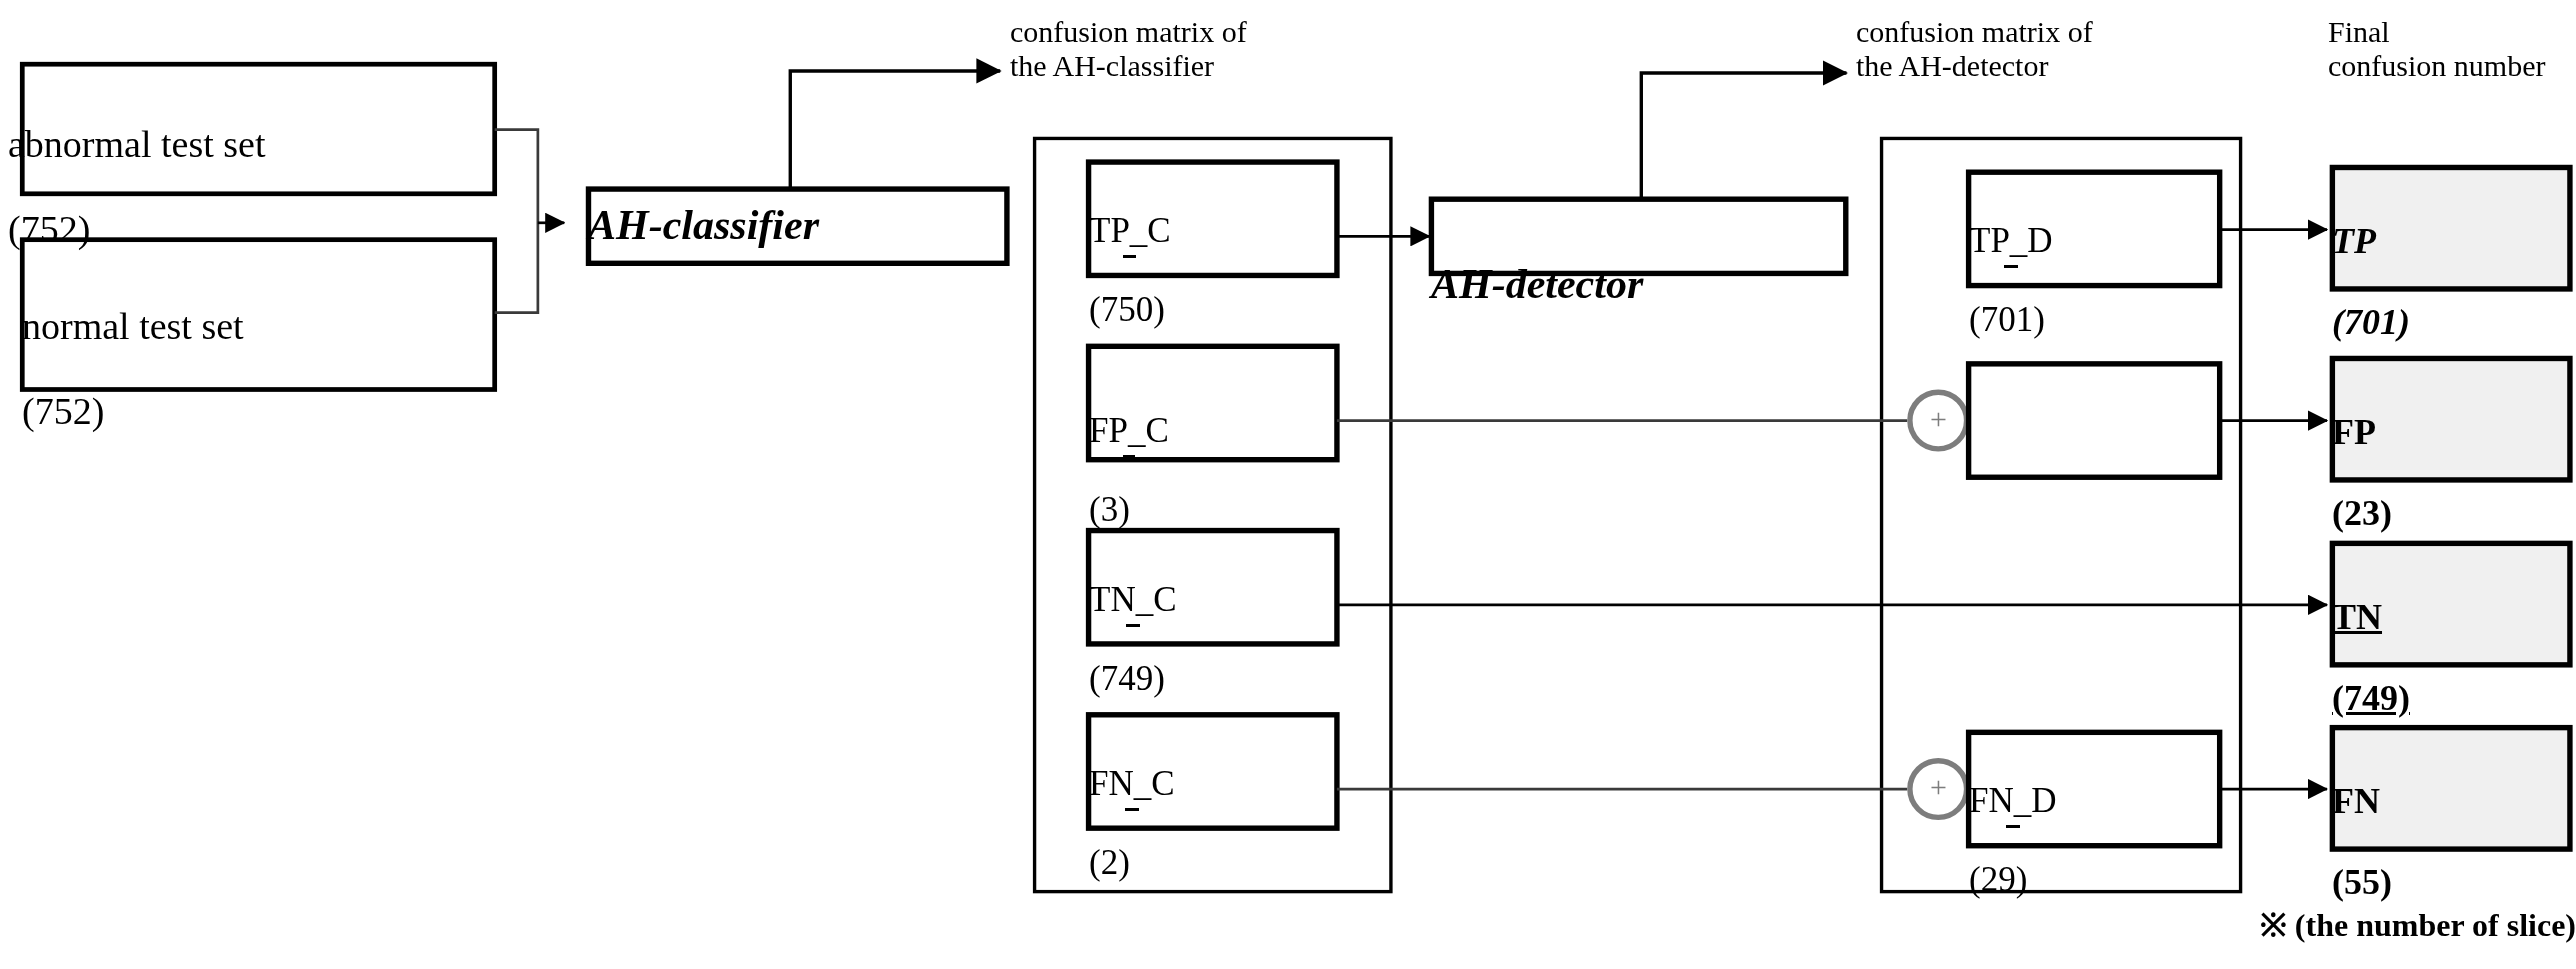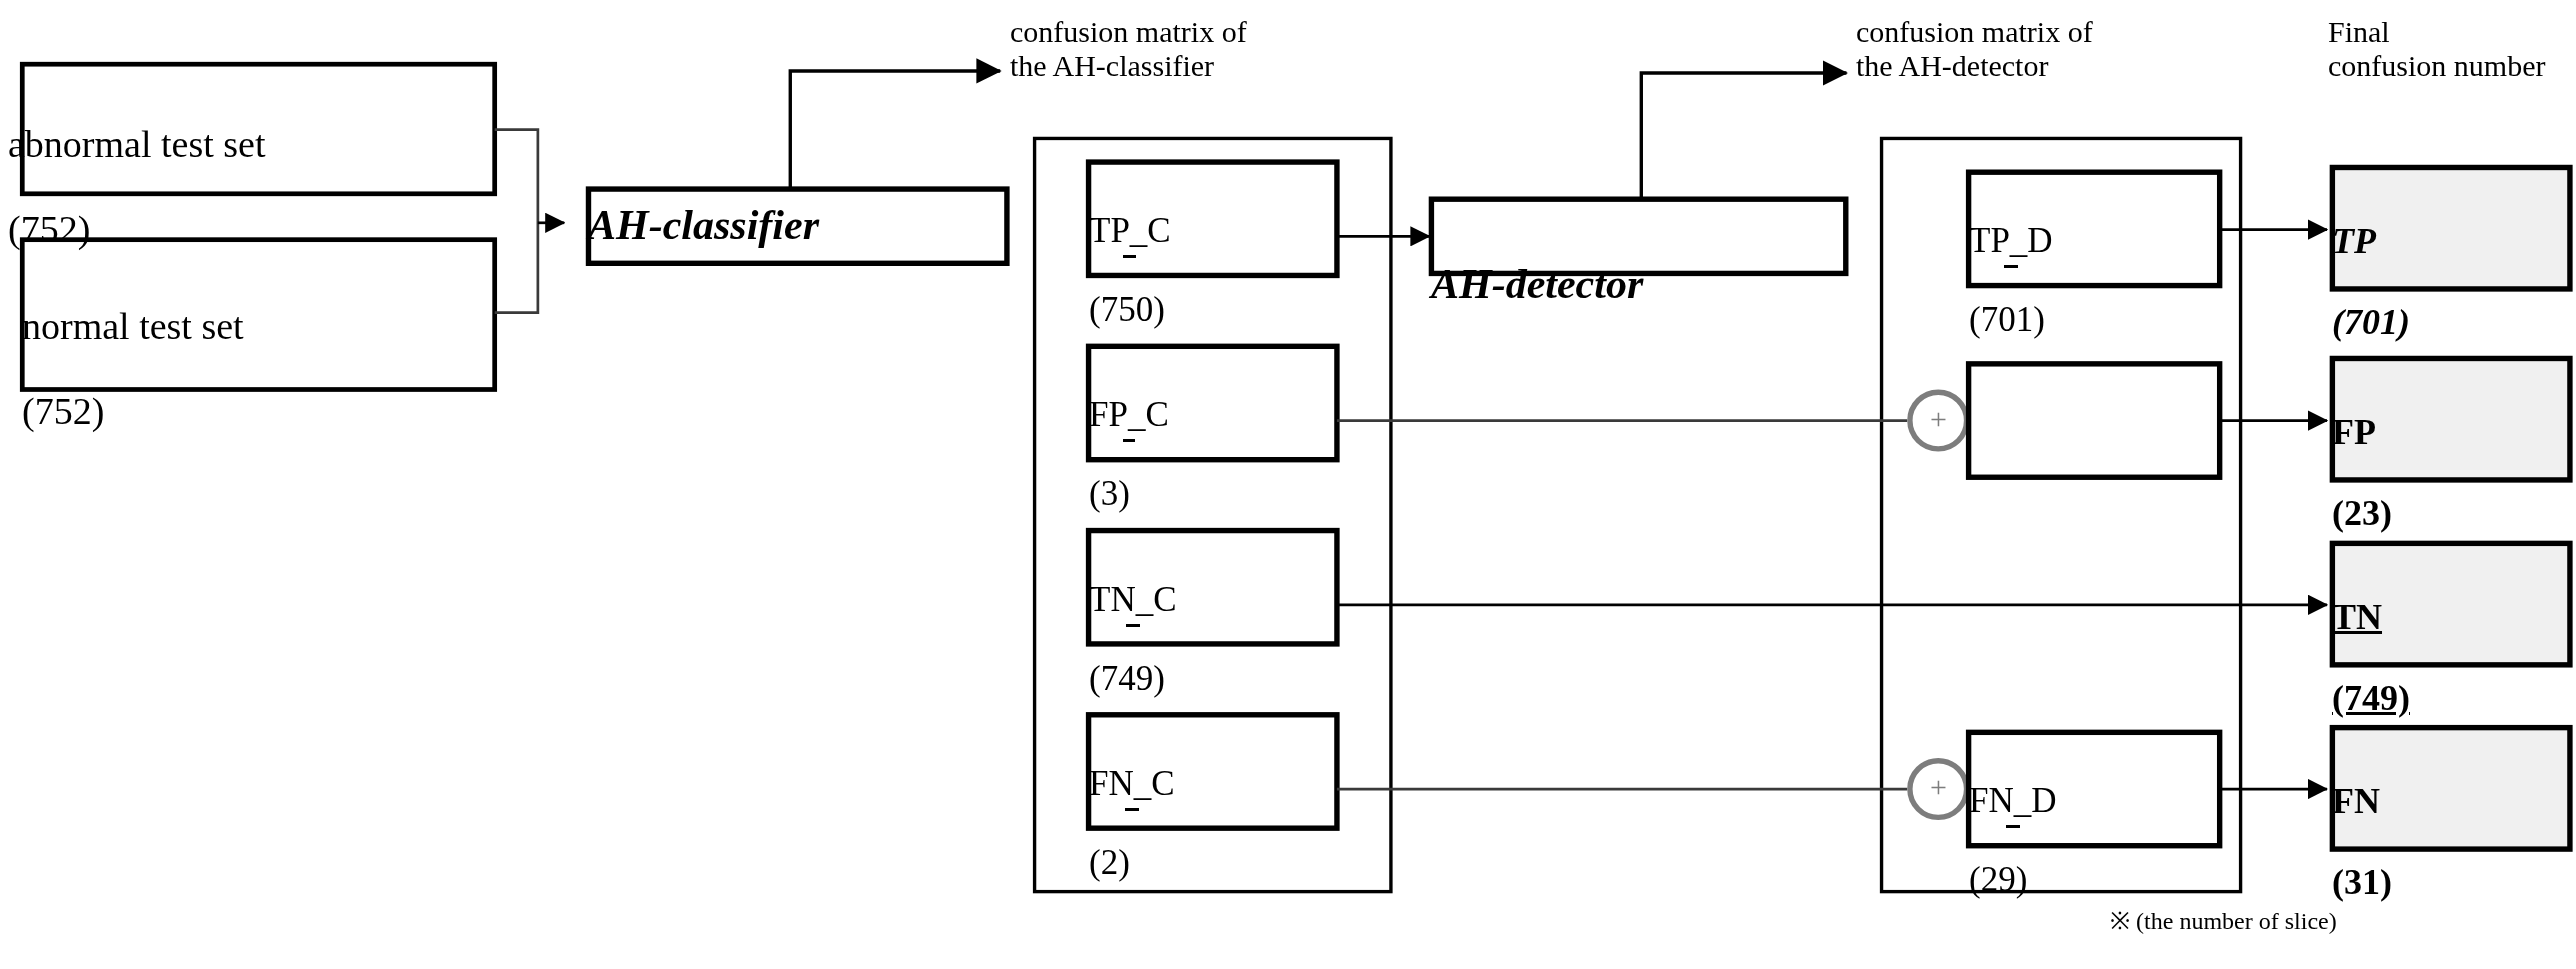--- a/index.html
+++ b/index.html
@@ -48,23 +48,23 @@
   }
   .final-label {
     font-size: 36px;
     font-weight: 700;
   }
   .header-label {
     font-size: 30px;
     font-weight: 400;
   }
   .footnote-label {
-    font-size: 24px;
-    font-weight: 400;
-    text-align: left;
+    font-size: 32px;
+    font-weight: 700;
+    text-align: right;
     white-space: nowrap;
   }
   .plus-label {
     font-size: 30px;
     font-weight: 400;
     color: #7d7d7d;
     text-align: center;
   }
   .lbl .under {
     display: inline-block;
@@ -159,21 +159,21 @@
 the AH-classifier</div>
   <div class="lbl header-label" style="left:1856px; top:15px; width:405px;">confusion matrix of
 the AH-detector</div>
   <div class="lbl header-label" style="left:2328px; top:15px; width:246px;">Final
 confusion number</div>
 
   <div class="lbl box-label" style="left:1089px; top:172px; width:248px;">
     <div><span class="under">TP_C</span></div>
     <div>(750)</div>
   </div>
-  <div class="lbl box-label" style="left:1089px; top:356px; width:248px;">
+  <div class="lbl box-label" style="left:1089px; top:372px; width:248px;">
     <div><span class="under">FP_C</span></div>
     <div>(3)</div>
   </div>
   <div class="lbl box-label" style="left:1089px; top:541px; width:248px;">
     <div><span class="under">TN_C</span></div>
     <div>(749)</div>
   </div>
   <div class="lbl box-label" style="left:1089px; top:725px; width:248px;">
     <div><span class="under">FN_C</span></div>
     <div>(2)</div>
@@ -198,19 +198,19 @@
   <div class="lbl final-label" style="left:2332px; top:372px; width:238px;">
     <div>FP</div>
     <div>(23)</div>
   </div>
   <div class="lbl final-label" style="left:2332px; top:557px; width:238px;text-decoration:underline;">
     <div>TN</div>
     <div>(749)</div>
   </div>
   <div class="lbl final-label" style="left:2332px; top:741px; width:238px;">
     <div>FN</div>
-    <div>(31)</div>
+    <div>(55)</div>
   </div>
 
   <div class="lbl footnote-label" style="left:2110px; top:908px; width:466px;">※ (the number of slice)</div>
 
 </div>
 
 
 </body></html>

